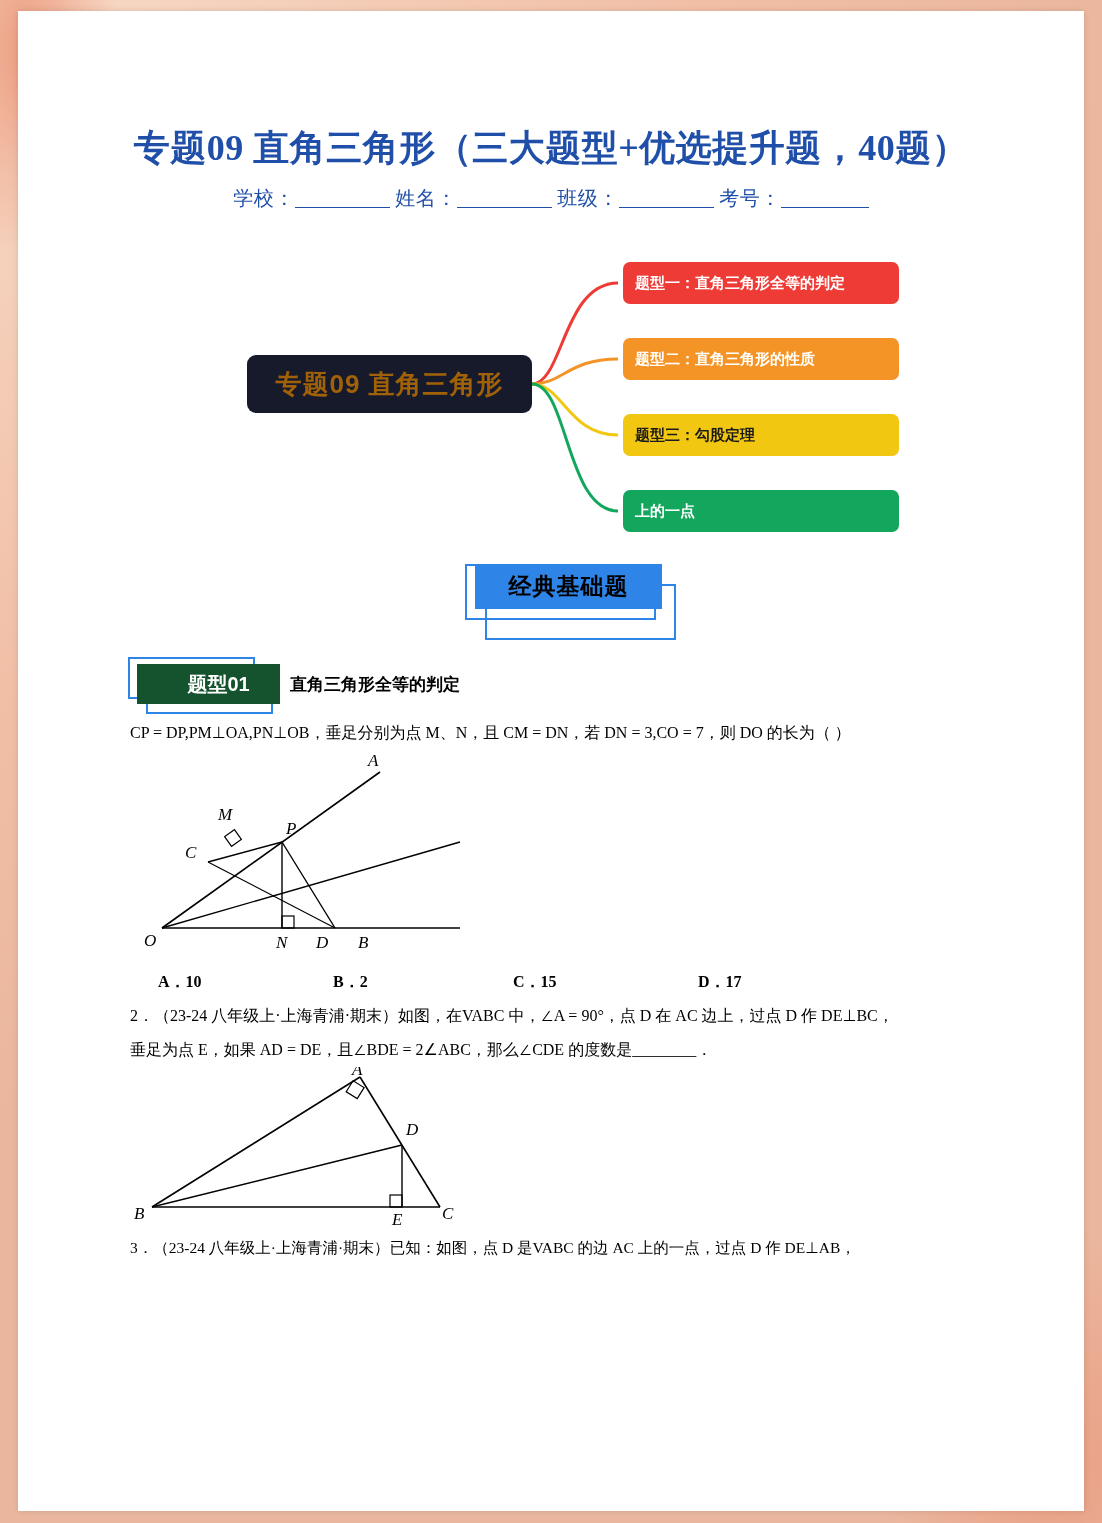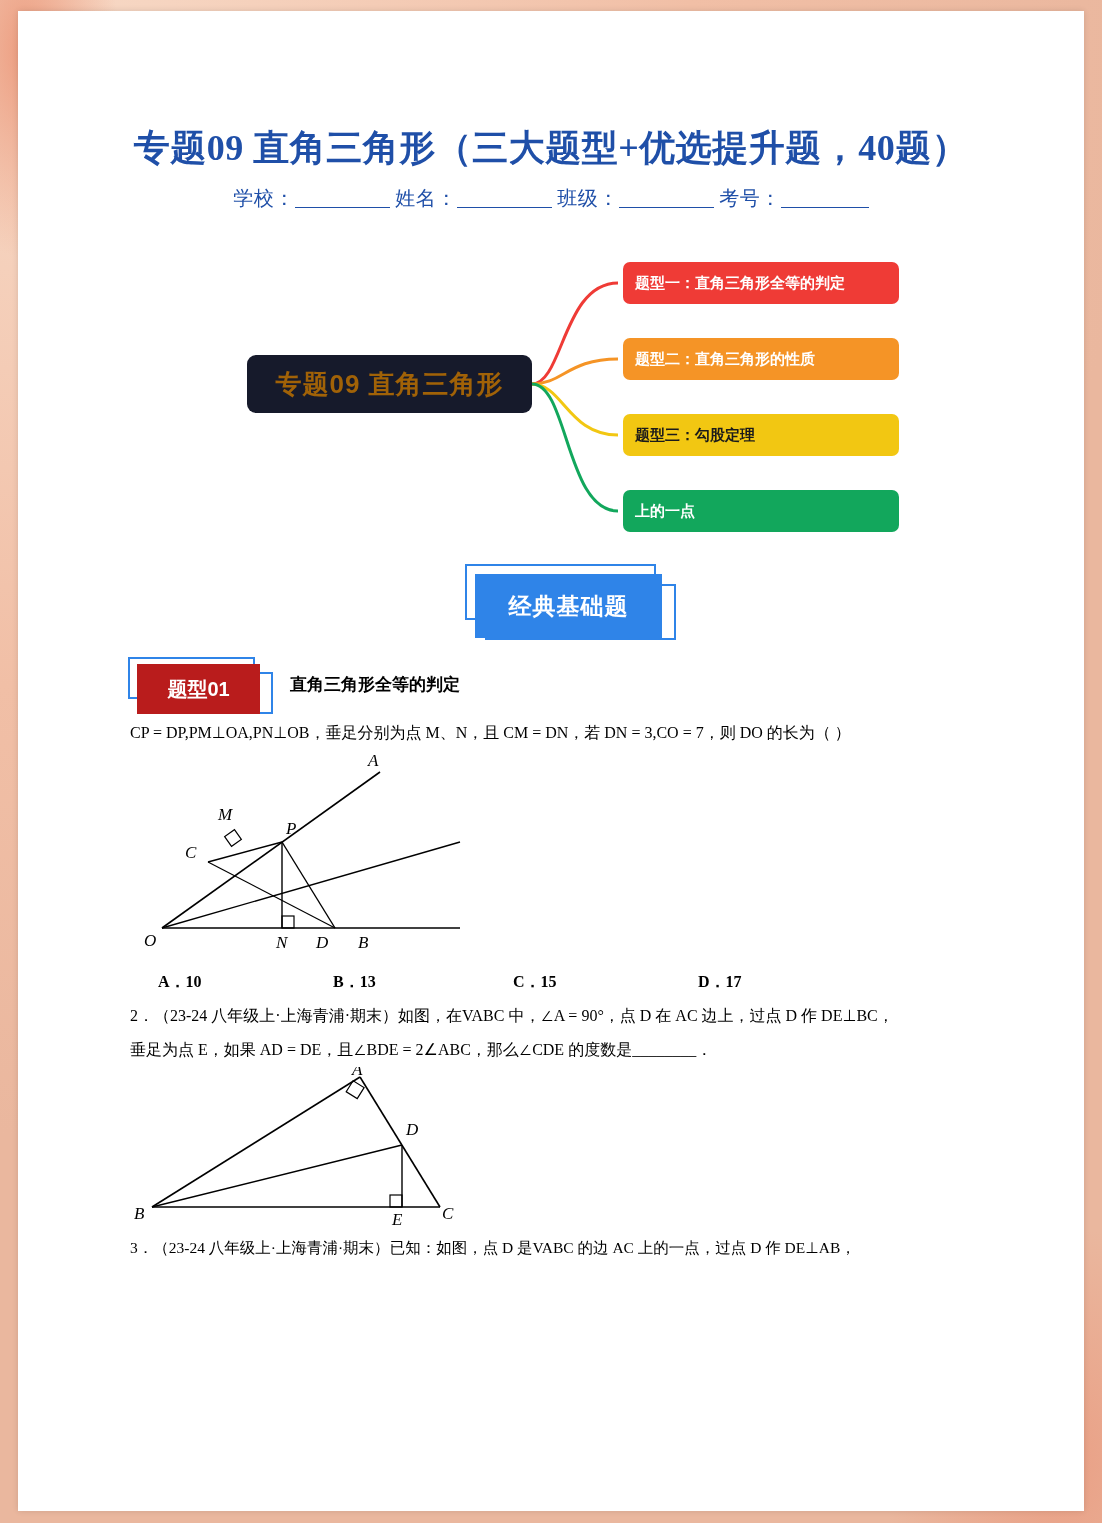--- a/index.html
+++ b/index.html
@@ -104,24 +104,24 @@
   .mm-svg{position:absolute;left:0;top:0;}
 
   
   .banner-wrap{
     position:relative;
     height:96px;
     margin-top:6px;
   }
   .banner{
     position:absolute;
-    left:457px;top:10px;
-    width:187px;height:64px;
+    left:457px;top:0;
+    width:187px;height:45px;
     background:#2f84e8;
-    color:#ffffff;
+    color:#000000;
     font-family:"Liberation Sans", sans-serif;
     font-weight:bold;
     font-size:23px;
     display:flex;align-items:center;justify-content:center;
     letter-spacing:1px;
   }
   .banner-deco{
     position:absolute;
     border:2px solid #2f84e8;
   }
@@ -131,27 +131,27 @@
   
   .tt-row{
     position:relative;
     margin-top:4px;
     height:52px;
     padding-left:119px;
   }
   .tt-tag{
     position:absolute;
     left:119px;top:0;
-    width:123px;height:50px;
-    background:#b91c1c;
+    width:123px;height:40px;
+    background:#14532d;
     color:#fff;
     font-family:"Liberation Sans", sans-serif;
     font-weight:bold;
     font-size:20px;
-    display:flex;align-items:center;justify-content:center;
+    display:flex;align-items:center;justify-content:center;padding-left:20px;
   }
   .tt-tag-deco{
     position:absolute;left:110px;top:-7px;width:123px;height:38px;
     border:2px solid #2f84e8;
   }
   .tt-tag-deco2{
     position:absolute;left:128px;top:8px;width:123px;height:38px;
     border:2px solid #2f84e8;
   }
   .tt-label{
@@ -258,21 +258,21 @@
         <text class="fig-cap" x="156" y="84">P</text>
         <text class="fig-cap" x="14" y="196">O</text>
         <text class="fig-cap" x="146" y="198">N</text>
         <text class="fig-cap" x="186" y="198">D</text>
         <text class="fig-cap" x="228" y="198">B</text>
       </svg>
     </div>
 
     <div class="opts">
       <span class="opt1">A．10</span>
-      <span class="opt2">B．13</span>
+      <span class="opt2">B．2</span>
       <span class="opt3">C．15</span>
       <span>D．17</span>
     </div>
 
     <div class="q" style="margin-top:6px">
       <span>2</span>．<span>（23-24 八年级上·上海青浦·期末）</span><span>如图，在VABC 中，∠A = 90°，点 D 在 AC 边上，过点 D 作 DE⊥BC，</span>
     </div>
     <div class="q">垂足为点 E，如果 AD = DE，且∠BDE = 2∠ABC，那么∠CDE 的度数是________．</div>
 
     <div class="figure">

